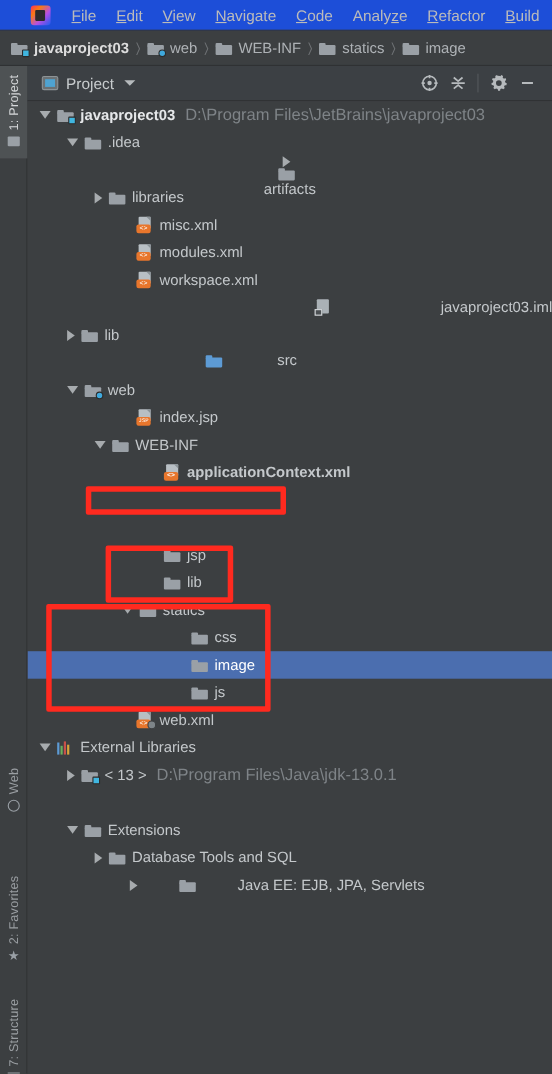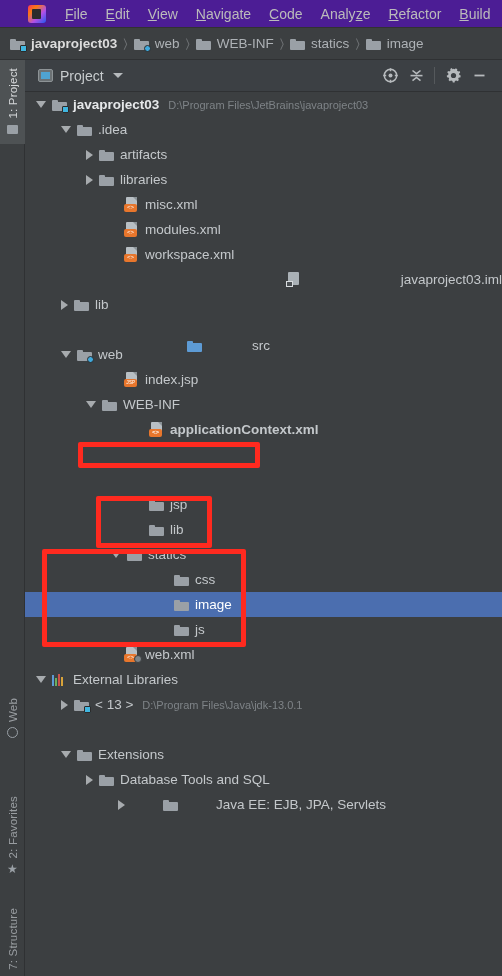--- a/index.html
+++ b/index.html
@@ -7,21 +7,21 @@
     width: 502px; height: 976px;
     background: #3c3f41;
     font-family: "Liberation Sans", sans-serif;
     overflow: hidden;
   }
   body { position: relative; }
 
   
   #menubar {
     position: absolute; top: 0; left: 0; width: 502px; height: 28px;
-    background: #4c1d95;
+    background: #1d4ed8;
     display: flex; align-items: center;
     border-bottom: 1px solid #323232;
   }
   #ij-logo {
     width: 18px; height: 18px; margin-left: 28px; margin-right: 10px;
     border-radius: 3px;
     background: linear-gradient(135deg, #fe315d 0%, #f97a12 28%, #b24fe7 62%, #1e5cf0 100%);
     position: relative; flex: 0 0 auto;
   }
   #ij-logo::after {
@@ -124,21 +124,21 @@
     border-left: 7px solid #a7abae;
   }
   .arrow.open {
     border-left: 5px solid transparent; border-right: 5px solid transparent;
     border-top: 7px solid #a7abae;
   }
   .arrow.none { width: 7px; border: none; }
   .lbl { color: #c4c8cb; font-size: 13.5px; }
   .lbl.bold { color: #e6e8ea; font-weight: bold; }
   .lbl.sel { color: #ffffff; }
-  .path { color: #7e8387; font-size: 11px; margin-left: 9px; }
+  .path { color: #7e8387; font-size: 15px; margin-left: 9px; }
 
   
   .xmlico { width:15px; height:15px; position:relative; margin-right:6px; flex:0 0 auto; }
   .xmlico .pg {
     position:absolute; left:2px; top:0; width:11px; height:11px;
     background:#b8bfc4; border-radius:1px;
   }
   .xmlico .pg::after{
     content:""; position:absolute; right:0; top:0; border-width:0 4px 4px 0;
     border-style:solid; border-color:transparent #8b9398 transparent transparent;
@@ -288,21 +288,21 @@
       </span>
       <span class="lbl bold">javaproject03</span>
       <span class="path">D:\Program Files\JetBrains\javaproject03</span>
     </div>
     <div class="row" style="top: 25px;">
       <span style="display: inline-block; flex: 0 0 auto; width: 36px;"></span>
       <span class="arrow open"></span>
       <span class="fold"></span>
       <span class="lbl">.idea</span>
     </div>
-    <div class="row" style="top: 50px;">
+    <div class="row" style="top: 50px; flex-direction: column;">
       <span style="display: inline-block; flex: 0 0 auto; width: 61px;"></span>
       <span class="arrow closed"></span>
       <span class="fold"></span>
       <span class="lbl">artifacts</span>
     </div>
     <div class="row" style="top: 75px;">
       <span style="display: inline-block; flex: 0 0 auto; width: 61px;"></span>
       <span class="arrow closed"></span>
       <span class="fold"></span>
       <span class="lbl">libraries</span>
@@ -342,21 +342,21 @@
         <span class="sq"></span>
       </span>
       <span class="lbl">javaproject03.iml</span>
     </div>
     <div class="row" style="top: 200px;">
       <span style="display: inline-block; flex: 0 0 auto; width: 36px;"></span>
       <span class="arrow closed"></span>
       <span class="fold"></span>
       <span class="lbl">lib</span>
     </div>
-    <div class="row" style="top: 241px; gap: 44px;">
+    <div class="row" style="top: 223px; gap: 44px;">
       <span style="display: inline-block; flex: 0 0 auto; width: 61px;"></span>
       <span class="arrow none"></span>
       <span class="fold blue"></span>
       <span class="lbl">src</span>
     </div>
     <div class="row" style="top: 250px;">
       <span style="display: inline-block; flex: 0 0 auto; width: 36px;"></span>
       <span class="arrow open"></span>
       <span class="fold">
         <span class="badge globe"></span>

